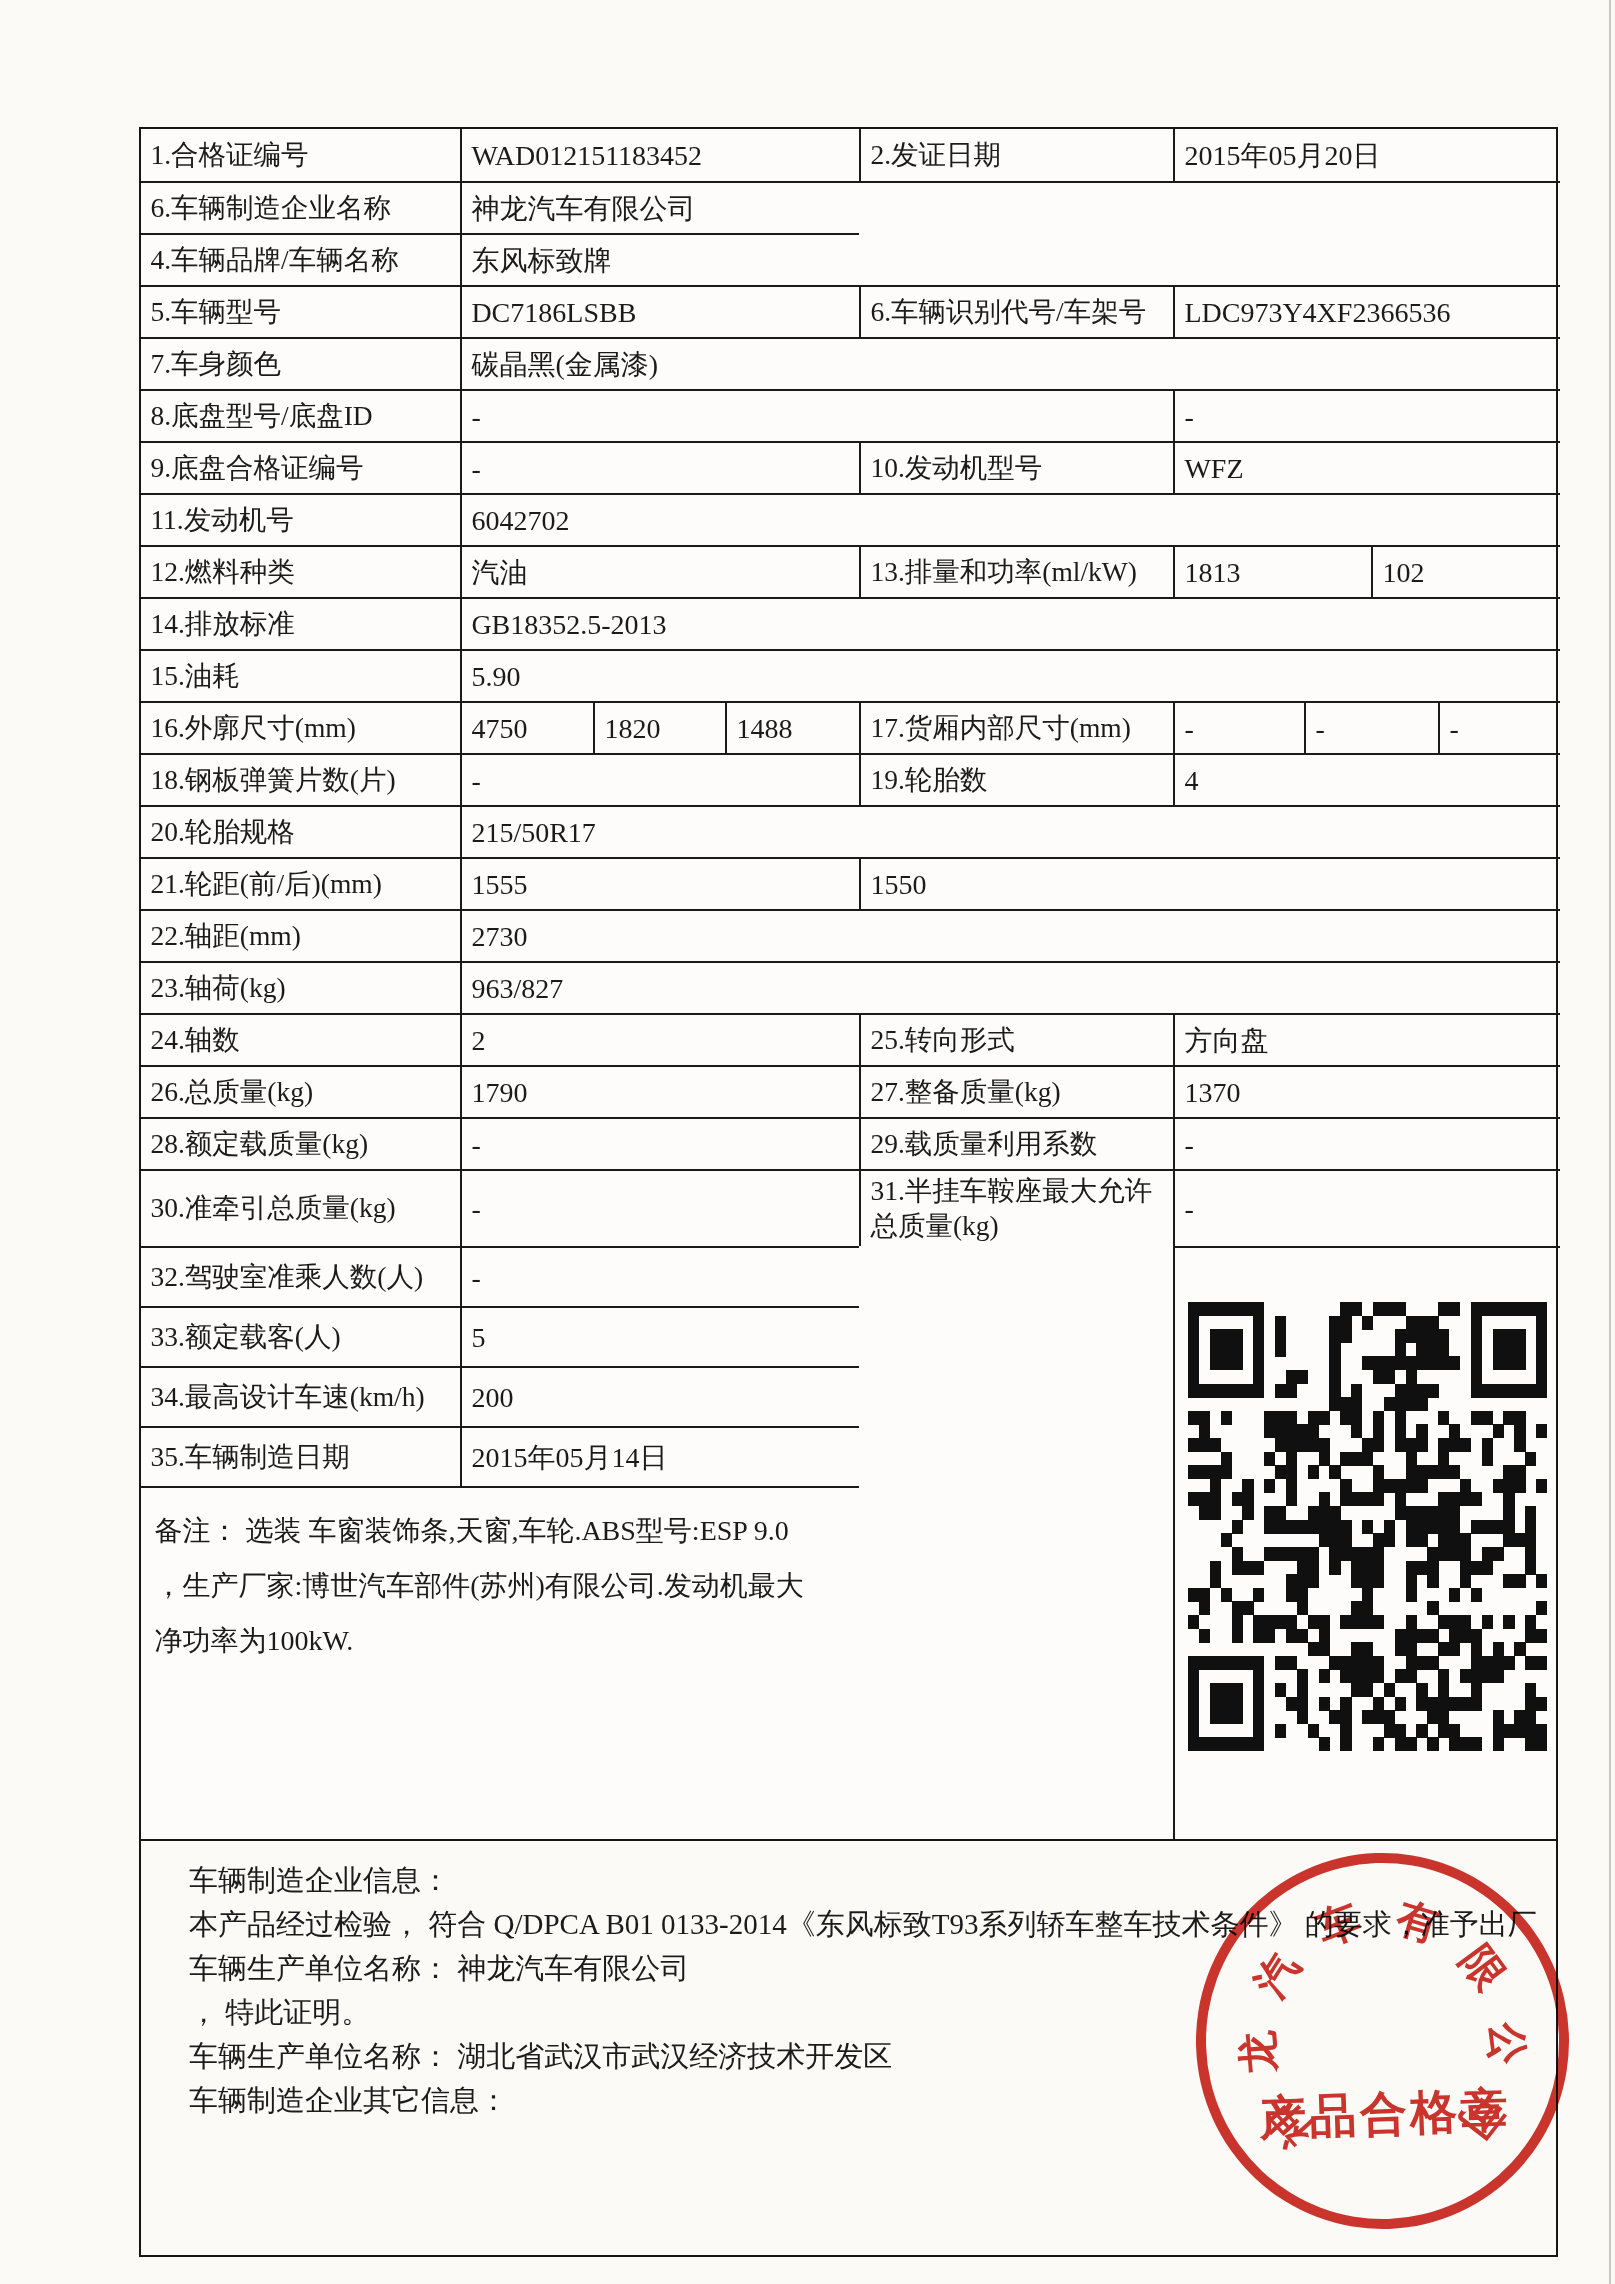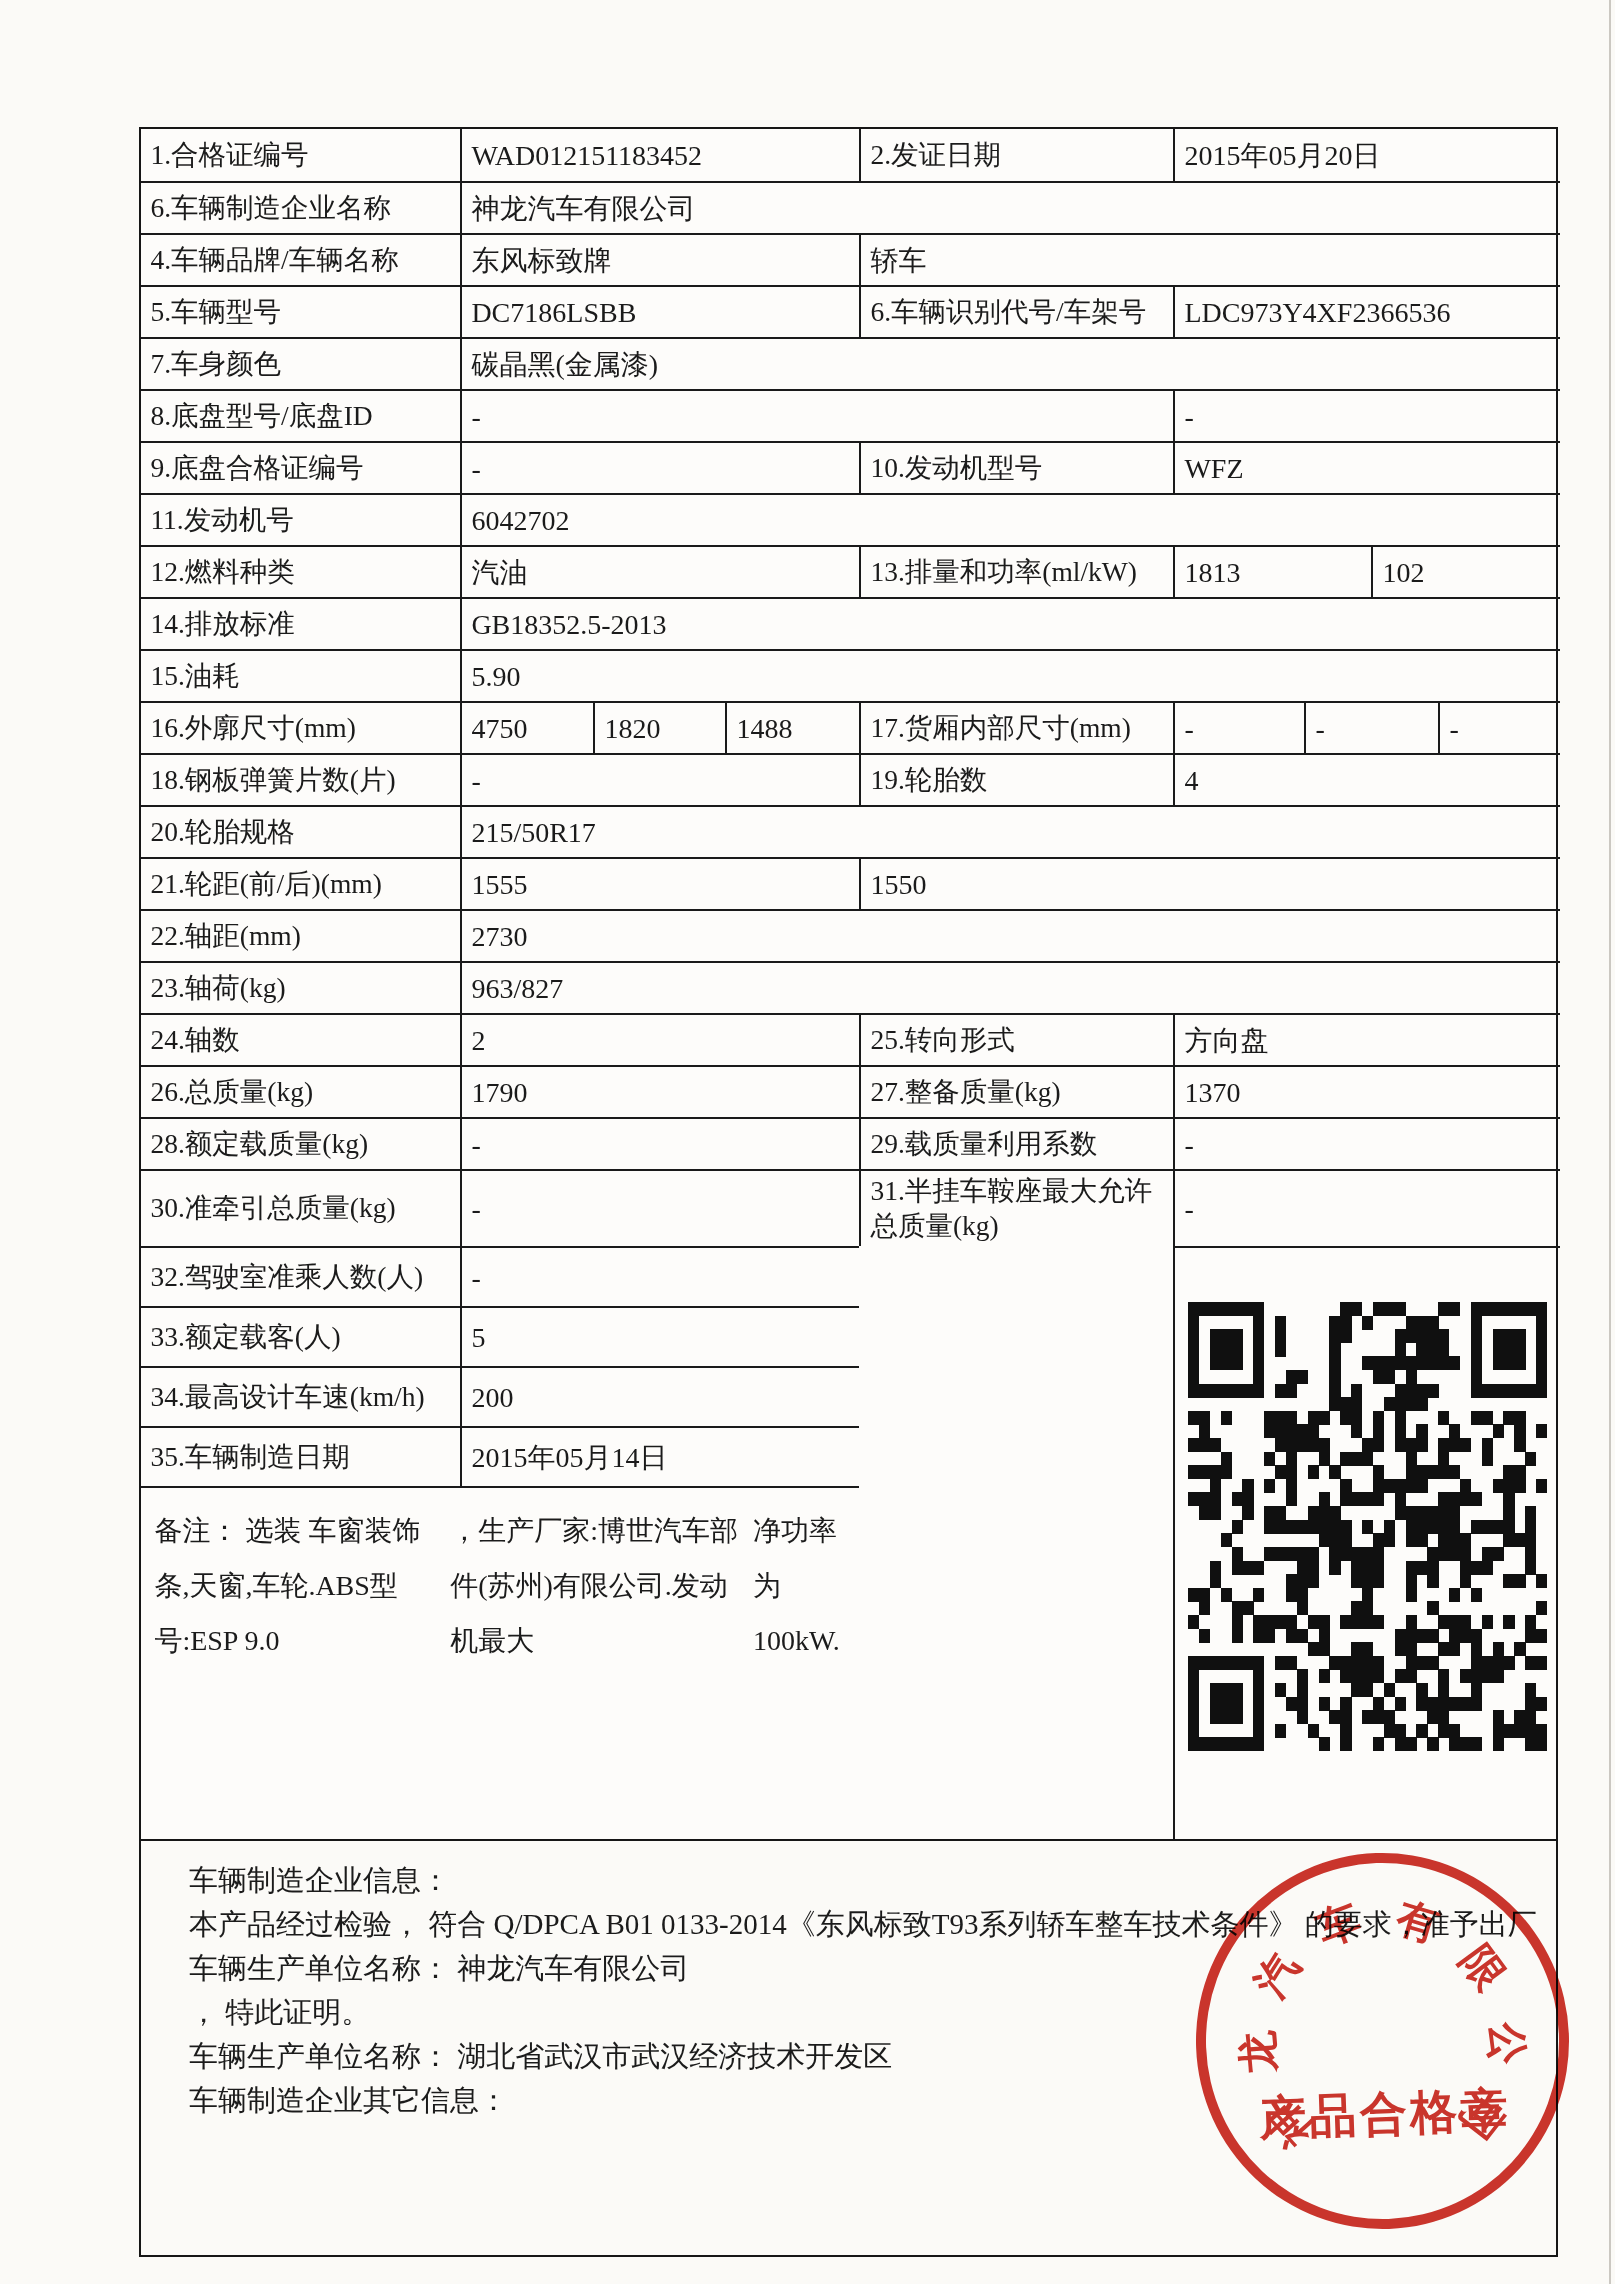--- a/index.html
+++ b/index.html
@@ -32,21 +32,21 @@
     padding:0 9.4px;
     font-size:27.5px;
     line-height:1.25;
     white-space:normal;
     overflow:hidden;
   }
   .c.nl { border-left:none; }
   .c.nt { border-top:none; }
   .val { font-size:28px; }
   .remark-cell {
-    align-items:flex-start; justify-content:flex-start;
+    flex-direction:column; align-items:flex-start; justify-content:flex-start;
     padding:14.8px 13.4px 0 13.4px;
   }
   .remark-cell div { line-height:55px; font-size:28px; }
   .qr-label-cell { align-items:center; }
   .qr-cell { justify-content:center; align-items:flex-start; padding-top:54px; }
   .qr-cell svg { shape-rendering:crispEdges; fill:#101010; }
 
   
   .footer {
     position:absolute; left:139px; top:1841px; width:1419px; height:416px;
@@ -90,21 +90,20 @@
     <div class="c nl nt" style="grid-area:1/1/2/2">1.合格证编号</div>
     <div class="c nt val" style="grid-area:1/2/2/5">WAD012151183452</div>
     <div class="c nt" style="grid-area:1/5/2/6">2.发证日期</div>
     <div class="c nt val" style="grid-area:1/6/2/10">2015年05月20日</div>
 
     <div class="c nl" style="grid-area:2/1/3/2">6.车辆制造企业名称</div>
     <div class="c val" style="grid-area:2/2/3/10">神龙汽车有限公司</div>
 
     <div class="c nl" style="grid-area:3/1/4/2">4.车辆品牌/车辆名称</div>
     <div class="c val" style="grid-area:3/2/4/5">东风标致牌</div>
-    <div class="c val" style="grid-area:3/5/4/10">轿车</div>
 
     <div class="c nl" style="grid-area:4/1/5/2">5.车辆型号</div>
     <div class="c val" style="grid-area:4/2/5/5">DC7186LSBB</div>
     <div class="c" style="grid-area:4/5/5/6">6.车辆识别代号/车架号</div>
     <div class="c val" style="grid-area:4/6/5/10">LDC973Y4XF2366536</div>
 
     <div class="c nl" style="grid-area:5/1/6/2">7.车身颜色</div>
     <div class="c val" style="grid-area:5/2/6/10">碳晶黑(金属漆)</div>
 
     <div class="c nl" style="grid-area:6/1/7/2">8.底盘型号/底盘ID</div>

